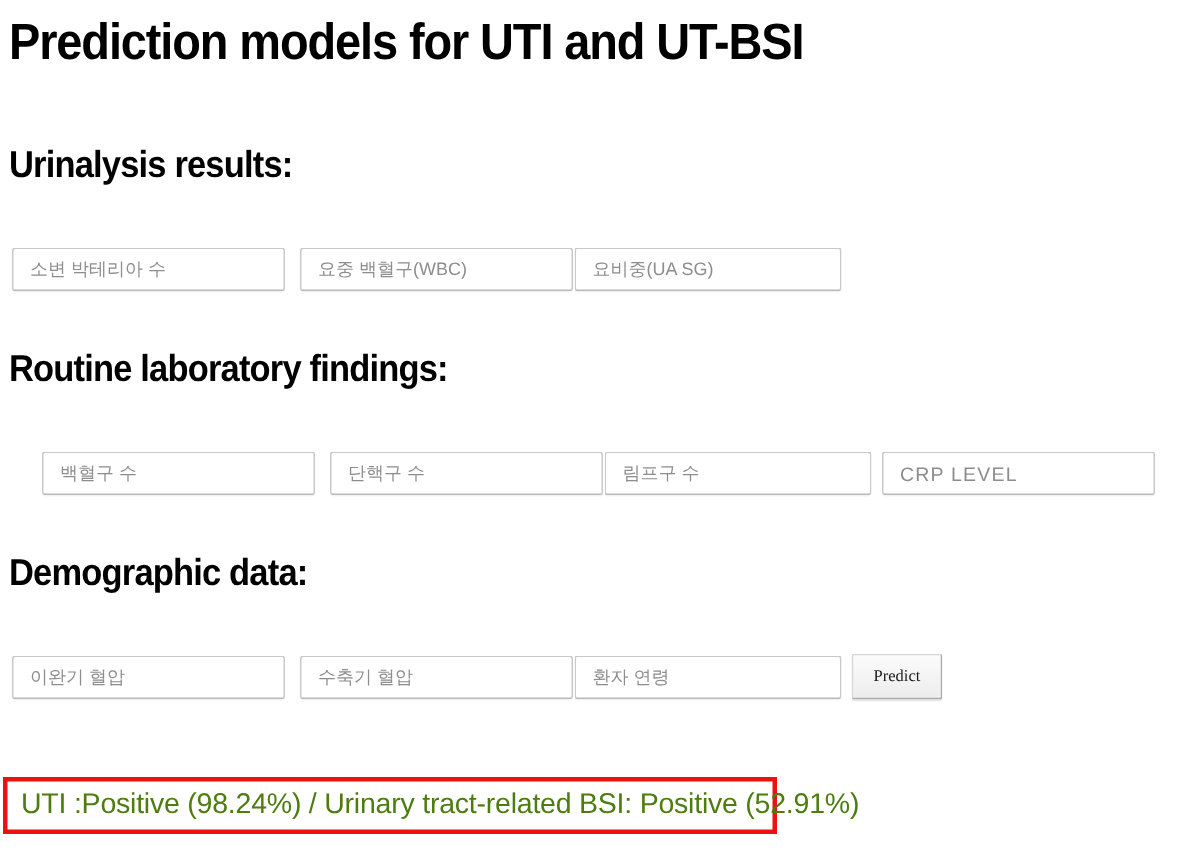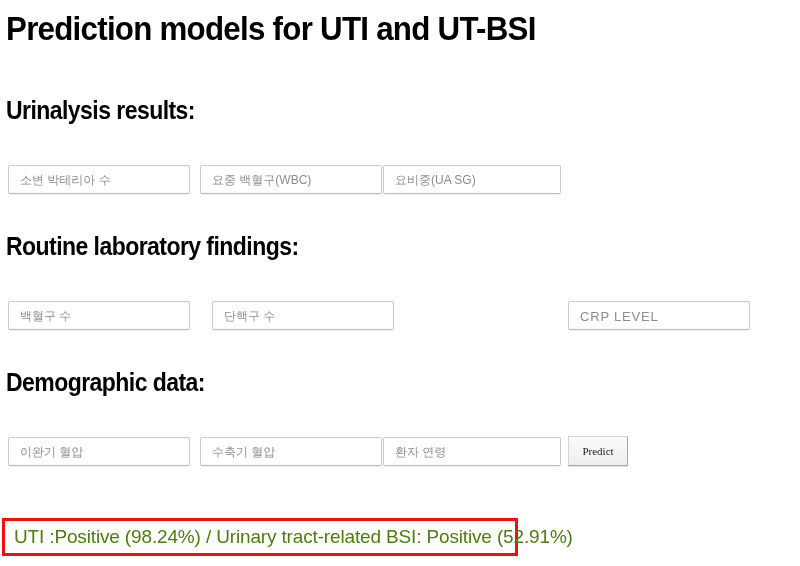--- a/index.html
+++ b/index.html
@@ -71,21 +71,21 @@
     white-space: nowrap;
     letter-spacing: 0px;
   }
   .field .ph.latin {
     letter-spacing: 0.8px;
     font-size: 13px;
   }
 
   
   .row0 { top: 165px; }
-  .row1 { top: 301px; }
+  .row1 { top: 301px; margin-left: 20px; }
   .row2 { top: 437px; }
 
   
   .predict-btn {
     position: absolute;
     top: 436px;
     left: 568px;
     width: 60px;
     height: 30px;
     box-sizing: border-box;
@@ -143,22 +143,25 @@
   </div>
   <div class="field row0" style="left:383px; width:178px;">
     <span class="ph">요비중(UA SG)</span>
   </div>
 
   <div class="section-title" id="sec-title-1">Routine laboratory findings:</div>
 
   <div class="field row1" style="left:8px; width:182px;">
     <span class="ph">백혈구 수</span>
   </div>
-  <div class="field row1" style="left:212px; width:182px;">
+  <div class="field row1" style="left:200px; width:182px;">
     <span class="ph">단핵구 수</span>
+  </div>
+  <div class="field row1" style="left:383px; width:178px;">
+    <span class="ph">림프구 수</span>
   </div>
   <div class="field row1" style="left:568px; width:182px;">
     <span class="ph latin">CRP LEVEL</span>
   </div>
 
   <div class="section-title" id="sec-title-2">Demographic data:</div>
 
   <div class="field row2" style="left:8px; width:182px;">
     <span class="ph">이완기 혈압</span>
   </div>

